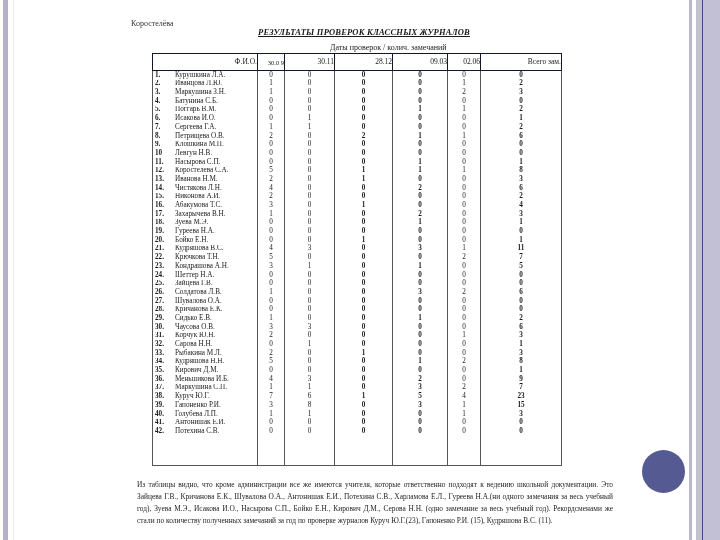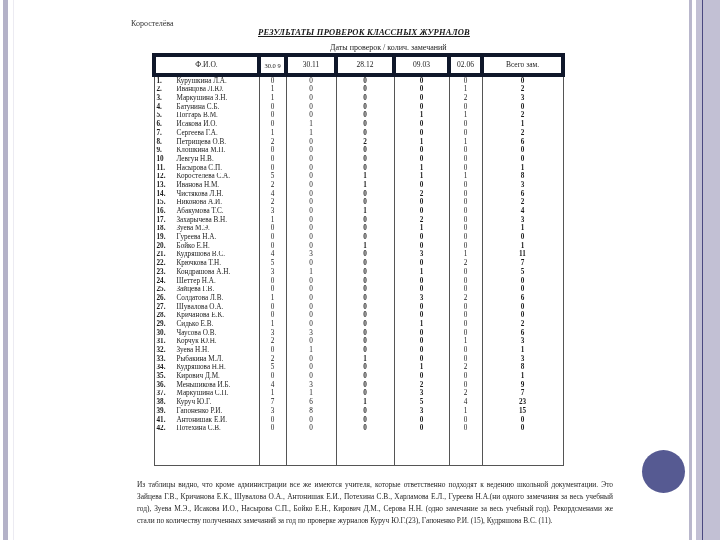--- a/index.html
+++ b/index.html
@@ -29,22 +29,22 @@
       font-size: 7.2px; line-height: 1;
     }
     table.results col.c-name { width: 105px; }
     table.results col.c-d1 { width: 27px; }
     table.results col.c-d2 { width: 50px; }
     table.results col.c-d3 { width: 58px; }
     table.results col.c-d4 { width: 55px; }
     table.results col.c-d5 { width: 33px; }
     table.results col.c-tot { width: 81px; }
     table.results th {
-      border: 4px solid #0f172a; font-weight: normal; font-size: 7.5px; height: 16px;
-      text-align: center; vertical-align: middle; padding: 0;
+      border: 1px solid #0f172a; font-weight: normal; font-size: 7.5px; height: 16px;
+      text-align: right; vertical-align: middle; padding: 0;
     }
     table.results th.th-d1 { font-size: 6.5px; line-height: 7px; }
     table.results td {
       border-left: 1px solid #555; border-right: 1px solid #555;
       text-align: center; padding: 0; height: 8.7px; vertical-align: middle;
     }
     table.results tr.filler td { height: auto; border-bottom: 1px solid #555; }
     table.results td.name { text-align: left; white-space: nowrap; overflow: hidden; }
     .num { display: inline-block; width: 18px; padding-left: 2px; font-weight: bold; }
     .fio { padding-left: 2px; }
@@ -364,21 +364,21 @@
       <tr>
         <td class="name"><span class="num">31.</span><span class="fio">Корчук Ю.Н.</span></td>
         <td>2</td>
         <td>0</td>
         <td class="bold">0</td>
         <td class="bold">0</td>
         <td>1</td>
         <td class="bold">3</td>
       </tr>
       <tr>
-        <td class="name"><span class="num">32.</span><span class="fio">Зуева Н.Н.</span></td>
+        <td class="name"><span class="num">32.</span><span class="fio">Сарова Н.Н.</span></td>
         <td>0</td>
         <td>1</td>
         <td class="bold">0</td>
         <td class="bold">0</td>
         <td>0</td>
         <td class="bold">1</td>
       </tr>
       <tr>
         <td class="name"><span class="num">33.</span><span class="fio">Рыбакина М.Л.</span></td>
         <td>2</td>
@@ -436,20 +436,29 @@
       <tr>
         <td class="name"><span class="num">39.</span><span class="fio">Гапоненко Р.И.</span></td>
         <td>3</td>
         <td>8</td>
         <td class="bold">0</td>
         <td class="bold">3</td>
         <td>1</td>
         <td class="bold">15</td>
       </tr>
       <tr>
+        <td class="name"><span class="num">40.</span><span class="fio">Голубева Л.П.</span></td>
+        <td>1</td>
+        <td>1</td>
+        <td class="bold">0</td>
+        <td class="bold">0</td>
+        <td>1</td>
+        <td class="bold">3</td>
+      </tr>
+      <tr>
         <td class="name"><span class="num">41.</span><span class="fio">Антонишак Е.И.</span></td>
         <td>0</td>
         <td>0</td>
         <td class="bold">0</td>
         <td class="bold">0</td>
         <td>0</td>
         <td class="bold">0</td>
       </tr>
       <tr>
         <td class="name"><span class="num">42.</span><span class="fio">Потехина С.В.</span></td>

